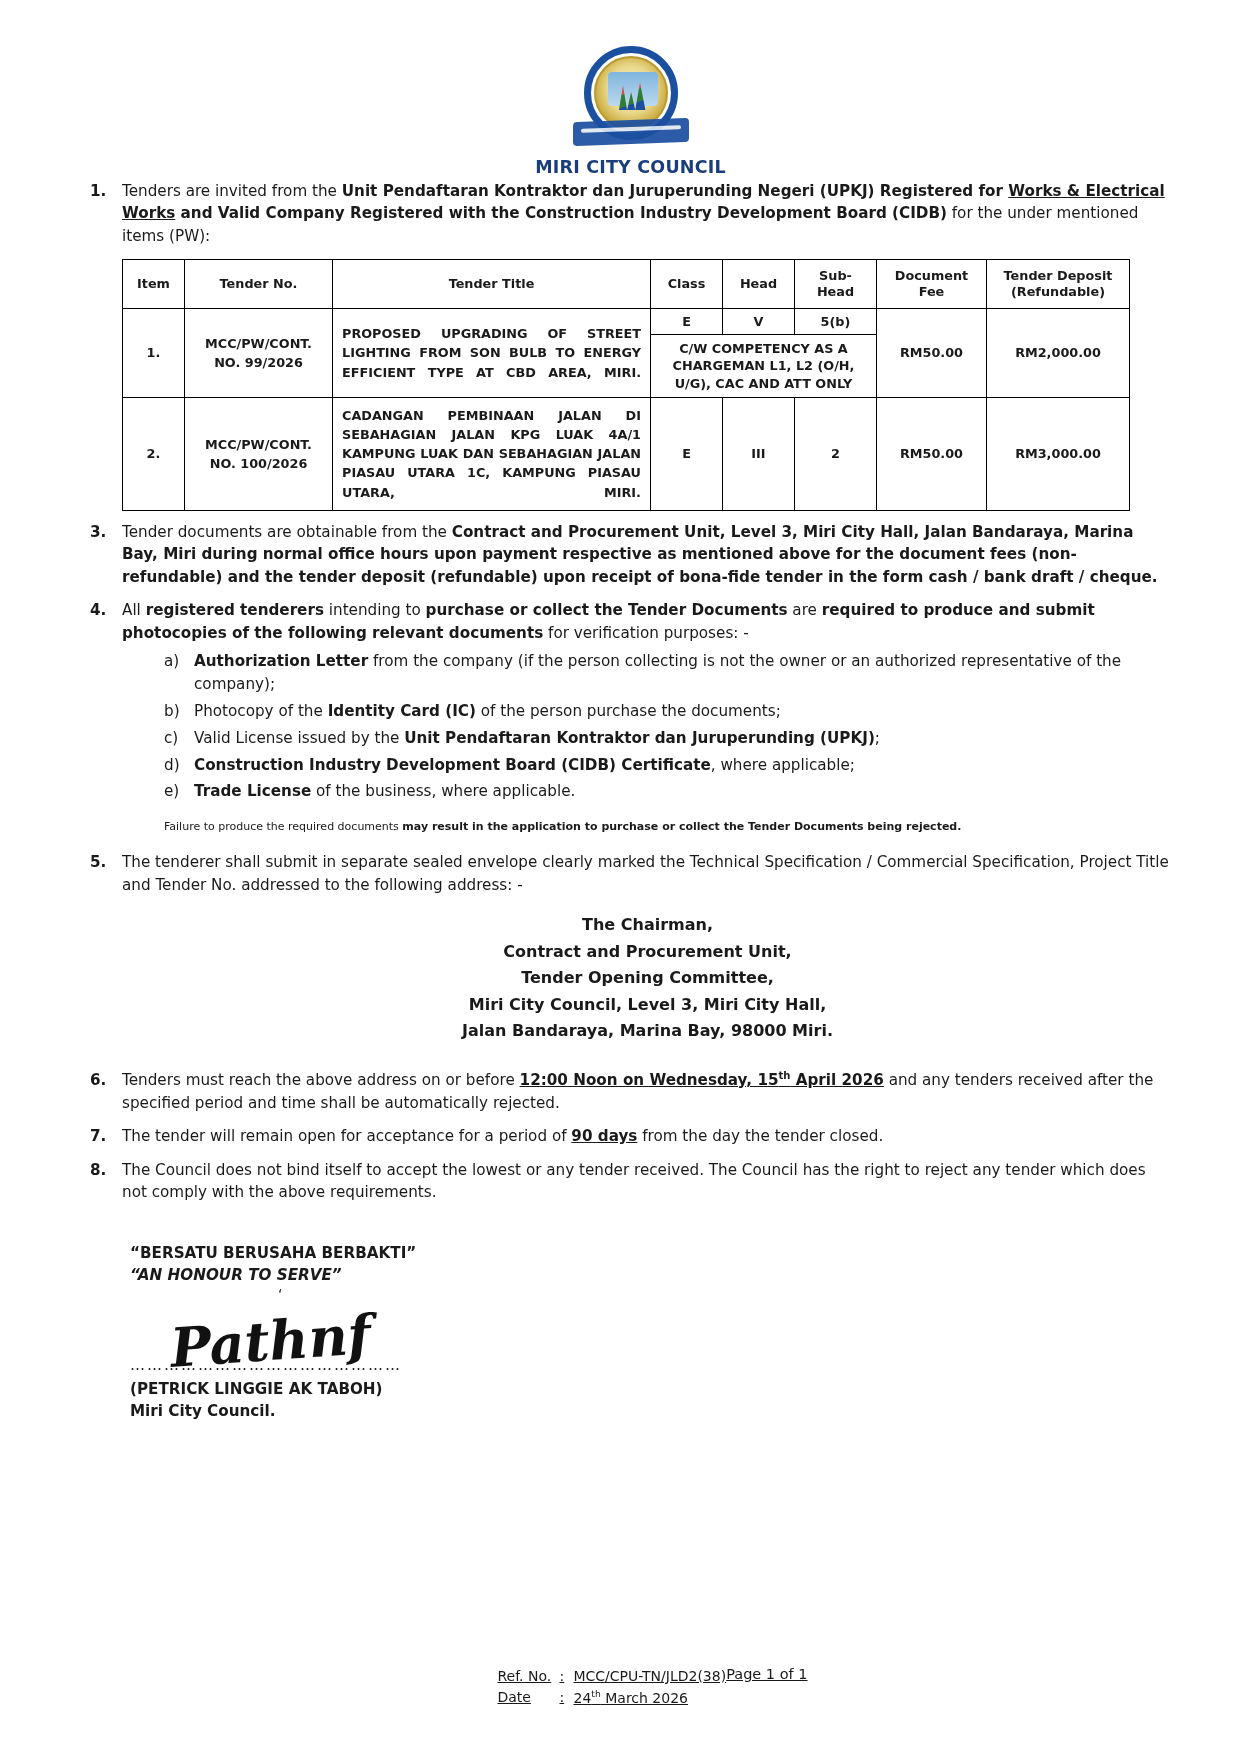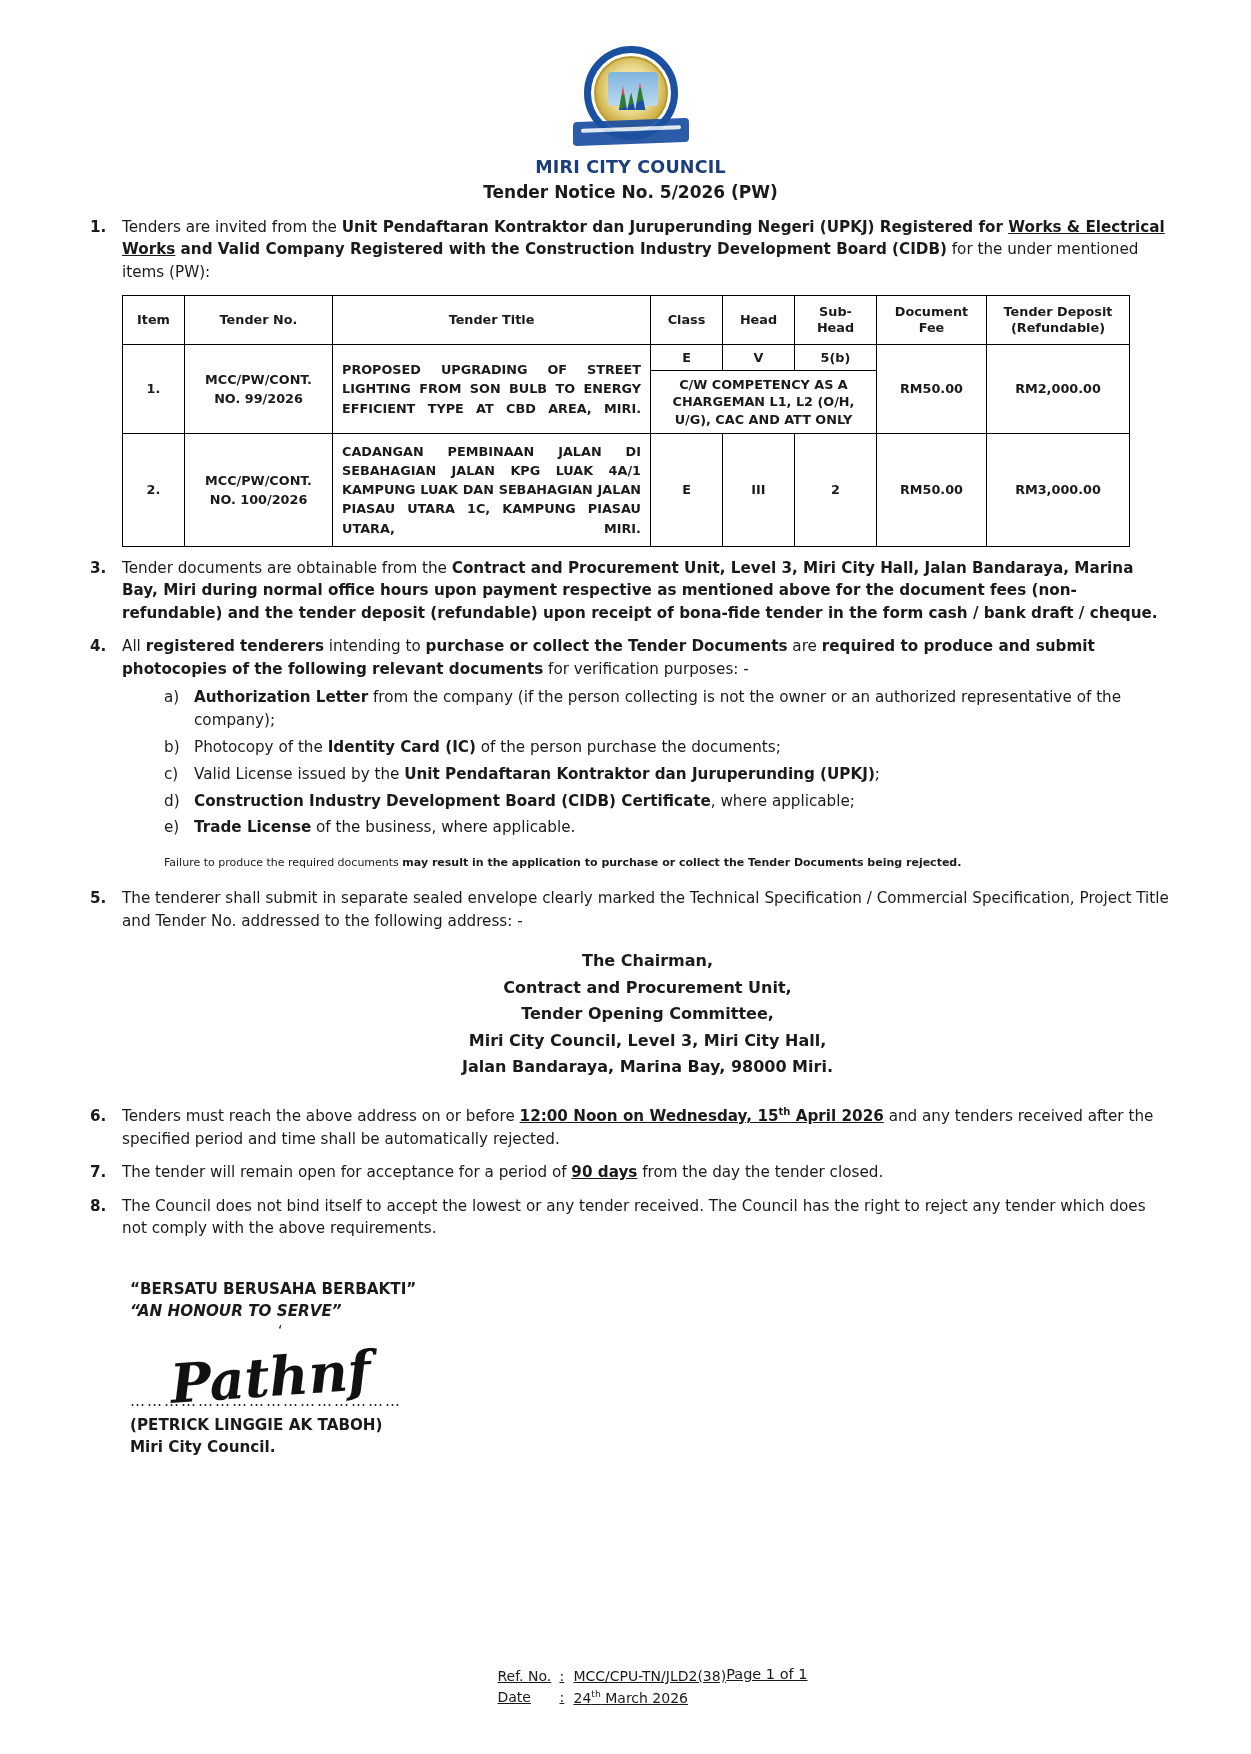--- a/index.html
+++ b/index.html
@@ -292,21 +292,20 @@
 
     <div class="logo-wrap">
       <div class="crest">
         <div class="ring"></div>
         <div class="inner"></div>
         <div class="banner"></div>
       </div>
     </div>
 
     <div class="doc-title">MIRI CITY COUNCIL</div>
-    <div class="doc-subtitle">Tender Notice No. 5/2026 (PW)</div>
 
     <div class="clause">
       <div class="num">1.</div>
       <div class="body">
         <span>Tenders are invited from the </span><b>Unit Pendaftaran Kontraktor dan Juruperunding Negeri (UPKJ) Registered for </b><b class="u">Works &amp; Electrical Works</b><b> and Valid Company Registered with the Construction Industry Development Board (CIDB)</b><span> for the under mentioned items (PW):</span>
       </div>
     </div>
 
     <table class="tender">
       <colgroup>

